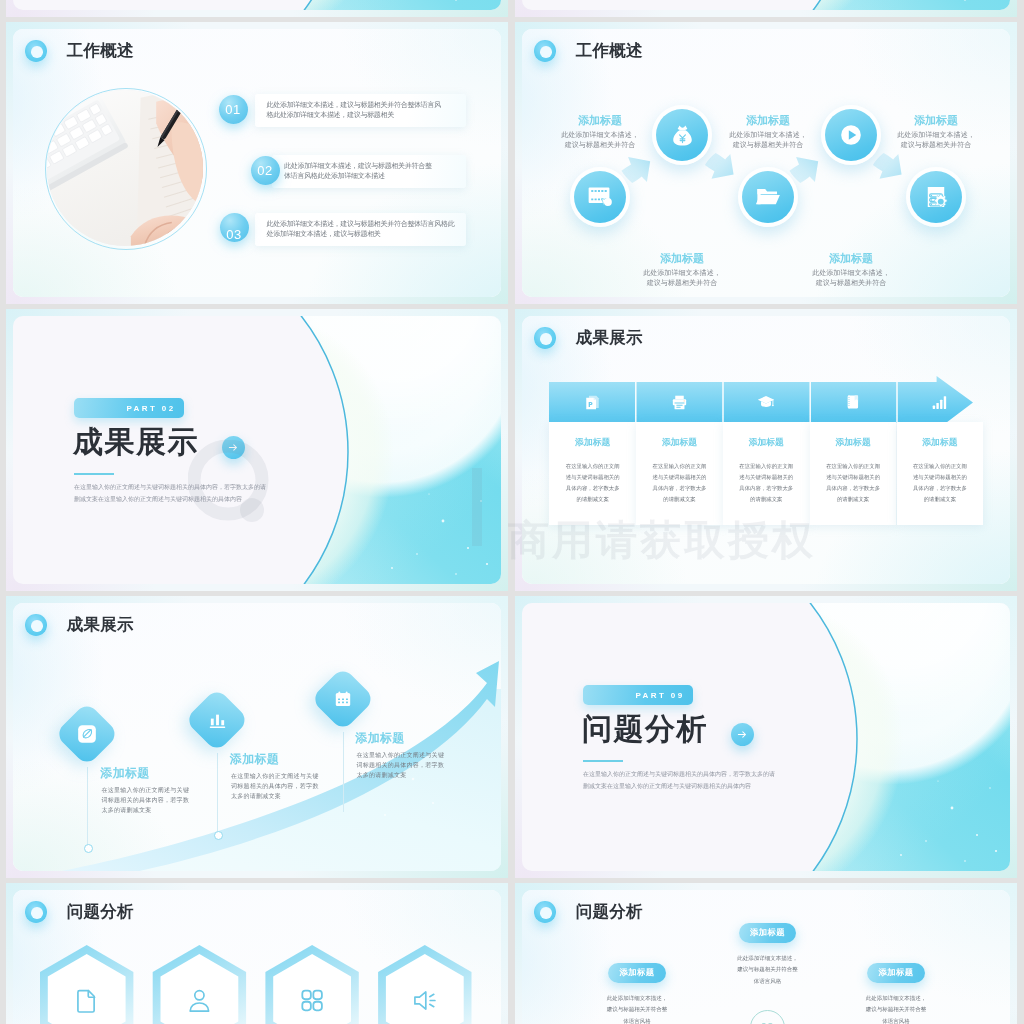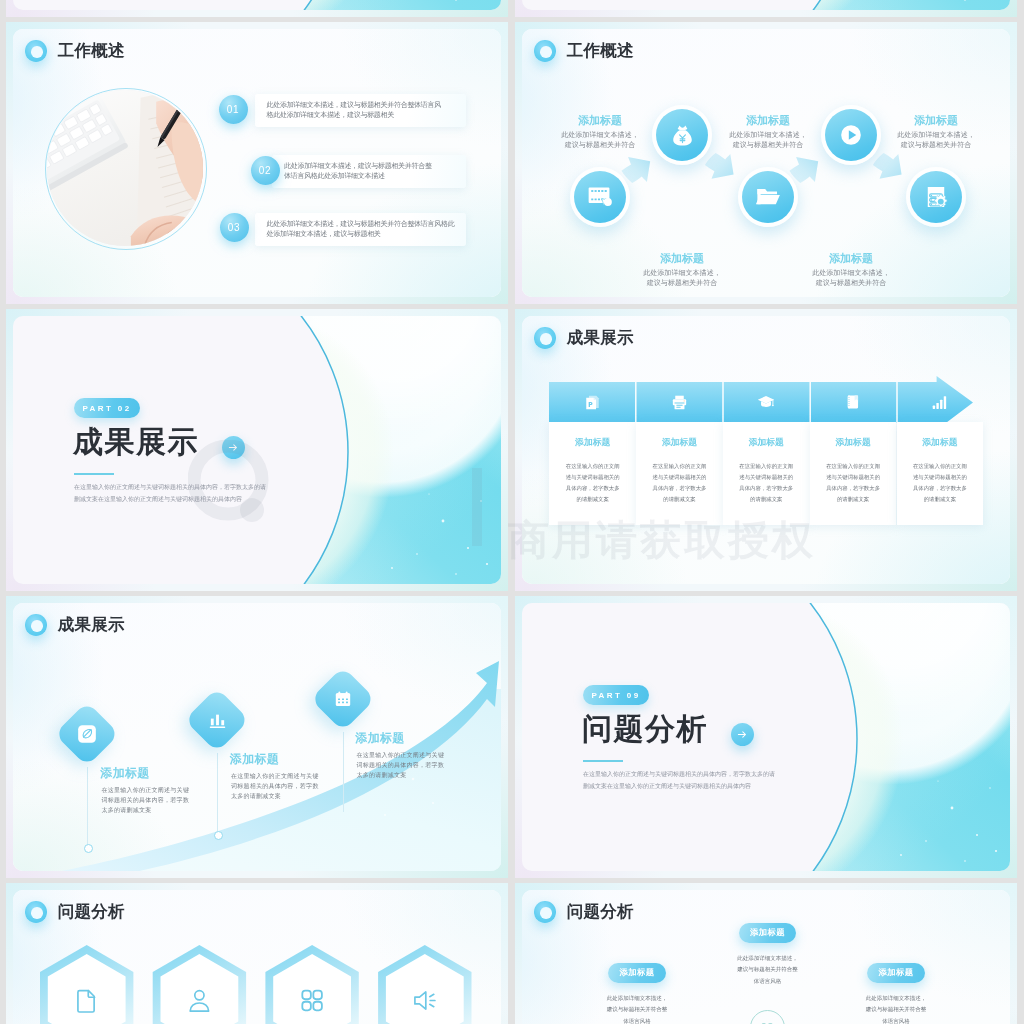--- a/index.html
+++ b/index.html
@@ -24,48 +24,48 @@
        radial-gradient(230px 160px at 102% 0%, rgba(228,246,250,.55), rgba(228,246,250,0) 74%),
        linear-gradient(165deg,#fafcff 0%,#fcfdfe 45%,#f9fdfd 100%);}
 
   
   .hd{position:absolute;left:12.2px;top:10.8px;display:flex;align-items:center;z-index:9;}
   .hd .ring{width:21.5px;height:21.5px;border-radius:50%;
      background:radial-gradient(circle at 42% 34%,#93defa 0%,#63cff1 52%,#4ec6ef 100%);
      position:relative;box-shadow:0 5px 11px rgba(100,205,240,.45);}
   .hd .ring::after{content:"";position:absolute;left:6.2px;top:6.3px;width:11.6px;height:11.6px;
      border-radius:50%;background:#eefaff;}
-  .hd .t{margin-left:11px;font-size:16.5px;font-weight:700;color:#2f343b;letter-spacing:.3px;}
+  .hd .t{margin-left:20px;font-size:16.5px;font-weight:700;color:#2f343b;letter-spacing:.3px;}
 
   
   .wm{position:absolute;pointer-events:none;z-index:60;font-weight:700;
       color:rgba(125,133,148,.115);white-space:nowrap;}
 
   
   .part-inner{background:#f8f7fb;}
   .part-art{position:absolute;left:0;top:0;width:488px;height:268px;overflow:visible;}
-  .part-pill{position:absolute;border-radius:10px;color:#fff;font-size:8px;letter-spacing:2.4px;
+  .part-pill{position:absolute;border-radius:5px;color:#fff;font-size:8px;letter-spacing:2.4px;
      display:flex;align-items:center;justify-content:center;font-weight:600;
      background:linear-gradient(100deg,#9adef4 0%,#5dc9ee 58%,#4fc2ea 100%);
-     box-shadow:0 4px 10px rgba(110,205,238,.35);}
+     box-shadow:0 4px 10px rgba(110,205,238,.35);padding-left:44px;}
   .part-h{position:absolute;font-size:30px;font-weight:800;color:#2b3037;letter-spacing:1.5px;line-height:1;}
   .part-arrowbtn{position:absolute;width:23px;height:23px;border-radius:50%;
      background:linear-gradient(160deg,#85d8f3,#4fc3ec);display:flex;align-items:center;justify-content:center;
      box-shadow:0 5px 11px rgba(95,200,235,.45);}
   .part-rule{position:absolute;width:40px;height:1.6px;background:#6fd0e8;}
   .part-desc{position:absolute;font-size:6px;line-height:1.95;color:#9095a0;white-space:pre-line;}
 
   
   .photo-ring{position:absolute;border-radius:50%;border:1.3px solid #a6e1f4;}
   .photo-circ{position:absolute;border-radius:50%;overflow:hidden;background:#eef1f3;}
   .blue-circ{position:absolute;border-radius:50%;background:#63cbec;display:flex;flex-direction:column;
      align-items:center;justify-content:center;color:#fff;font-size:13px;line-height:1.55;letter-spacing:4px;
      text-indent:4px;}
   .numbubble{position:absolute;border-radius:50%;display:flex;align-items:center;justify-content:center;
-     color:#fff;font-size:10px;letter-spacing:.6px;z-index:4;
+     color:#fff;font-size:13px;letter-spacing:.6px;z-index:4;
      background:radial-gradient(circle at 34% 26%,#aee6f8 0%,#6fcef0 52%,#4fc0ea 100%);
      box-shadow:0 4px 11px rgba(110,205,238,.55);}
   .listbar{position:absolute;border-radius:3px;
      background:linear-gradient(100deg,#ffffff 0%,#ffffff 72%,#f4fcfe 100%);
      box-shadow:0 2px 8px rgba(150,195,215,.22);}
   .listtxt{position:absolute;font-size:7px;line-height:1.41;letter-spacing:-0.29px;color:#747a81;z-index:3;white-space:nowrap;}
 
   
   .flowcircwrap{position:absolute;border-radius:50%;background:rgba(255,255,255,.72);
      box-shadow:0 6px 15px rgba(140,208,235,.42);}
@@ -431,21 +431,21 @@
         <div class="listbar" style="left:259px;top:126px;width:194px;height:33px;"></div>
         <div class="numbubble" style="left:237.5px;top:127px;width:29px;height:29px;">
             <span>02</span>
           </div>
         <div class="listtxt" style="left:271px;top:132px;width:196px;">
           <div>此处添加详细文本描述，建议与标题相关并符合整</div>
             <div>体语言风格此处添加详细文本描述</div>
         </div>
 
         <div class="listbar" style="left:242px;top:184px;width:211px;height:33px;"></div>
-        <div class="numbubble" style="left:206.5px;top:184px;width:29px;height:29px;">
+        <div class="numbubble" style="left:206.5px;top:184px;width:29px;height:29px;align-items:flex-end;">
             <span>03</span>
           </div>
         <div class="listtxt" style="left:253.5px;top:190px;width:202px;">
           <div>此处添加详细文本描述，建议与标题相关并符合整体语言风格此</div>
             <div>处添加详细文本描述，建议与标题相关</div>
         </div>
       </div>
     </div>
 
     <div class="slide s4">

